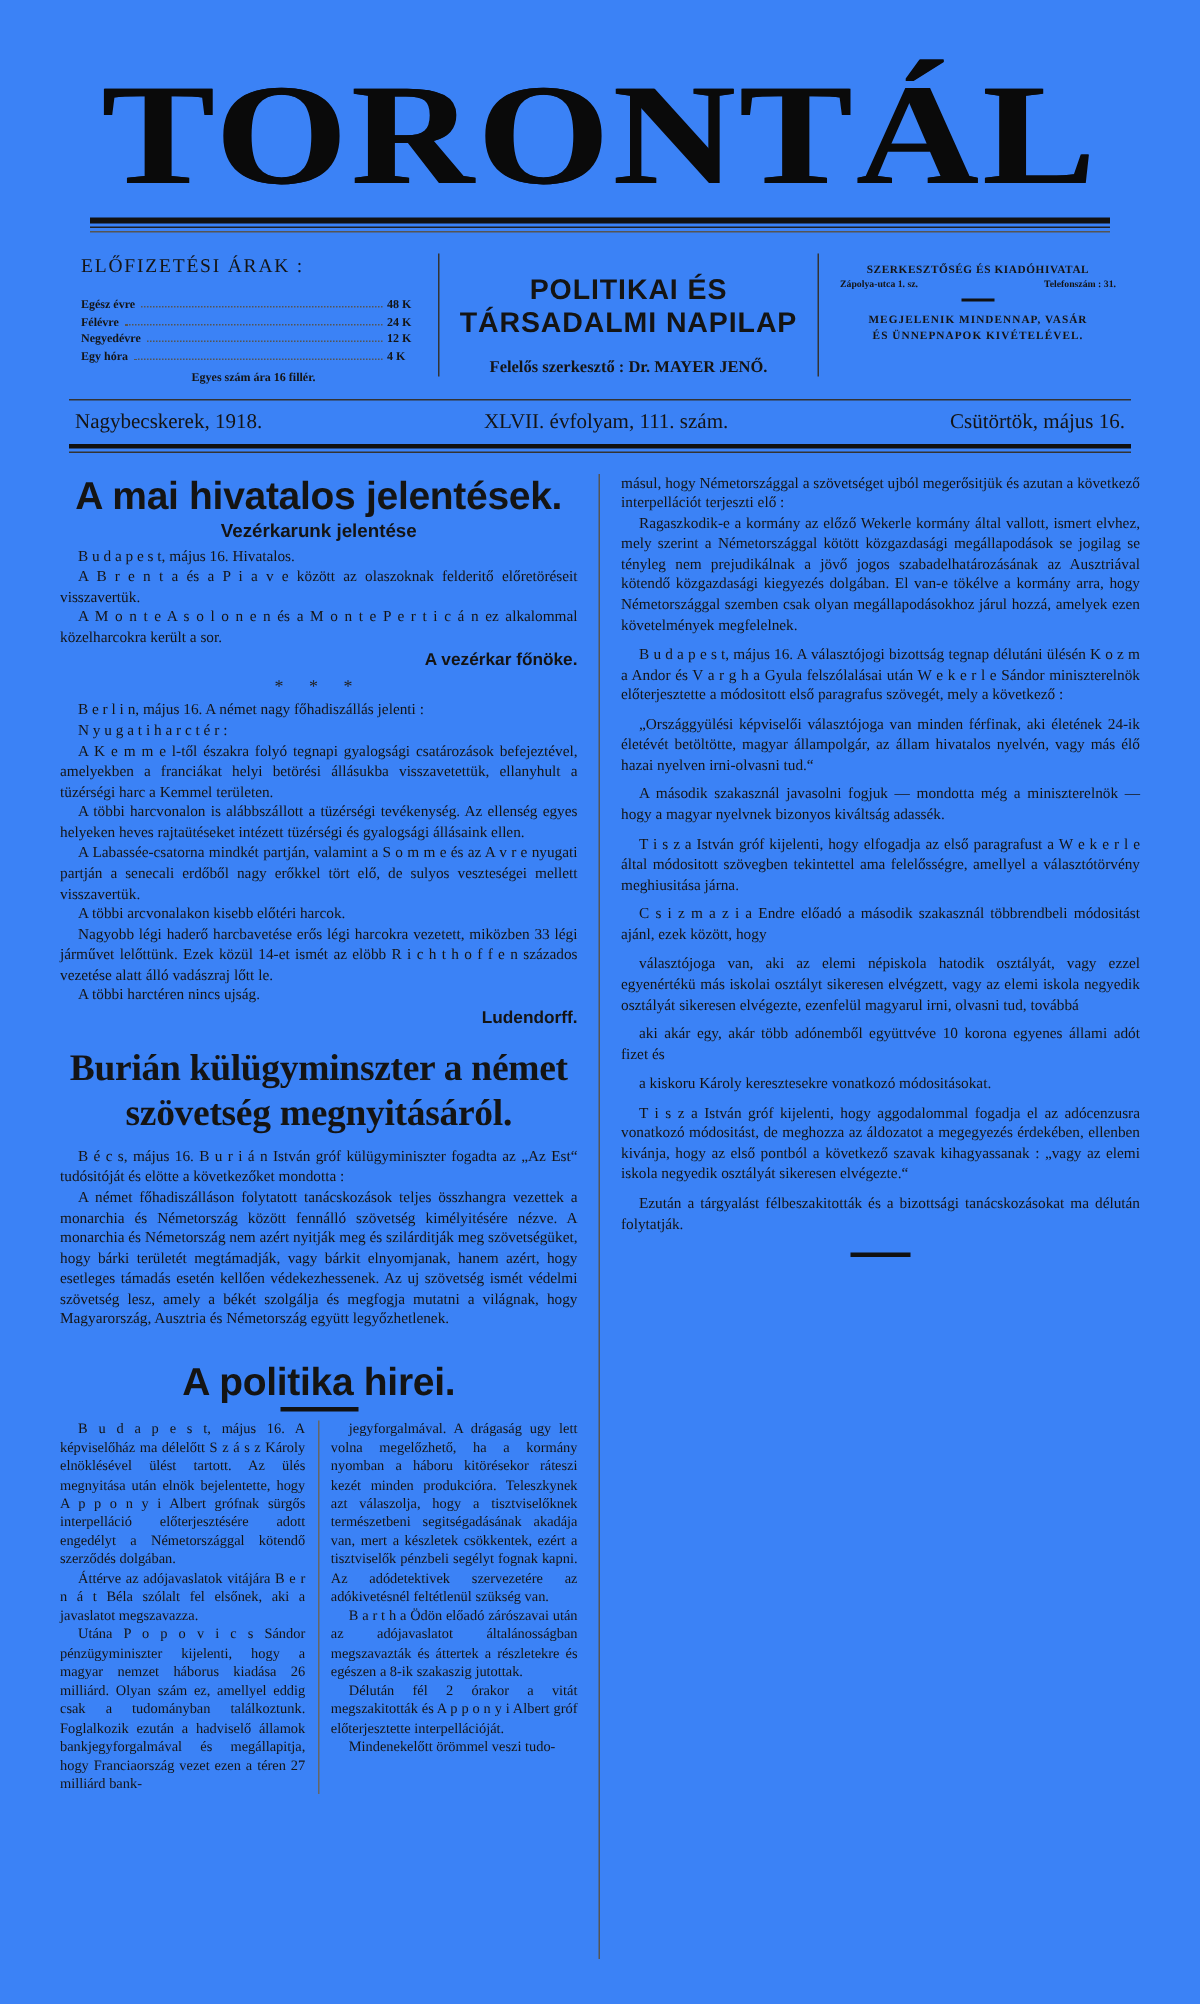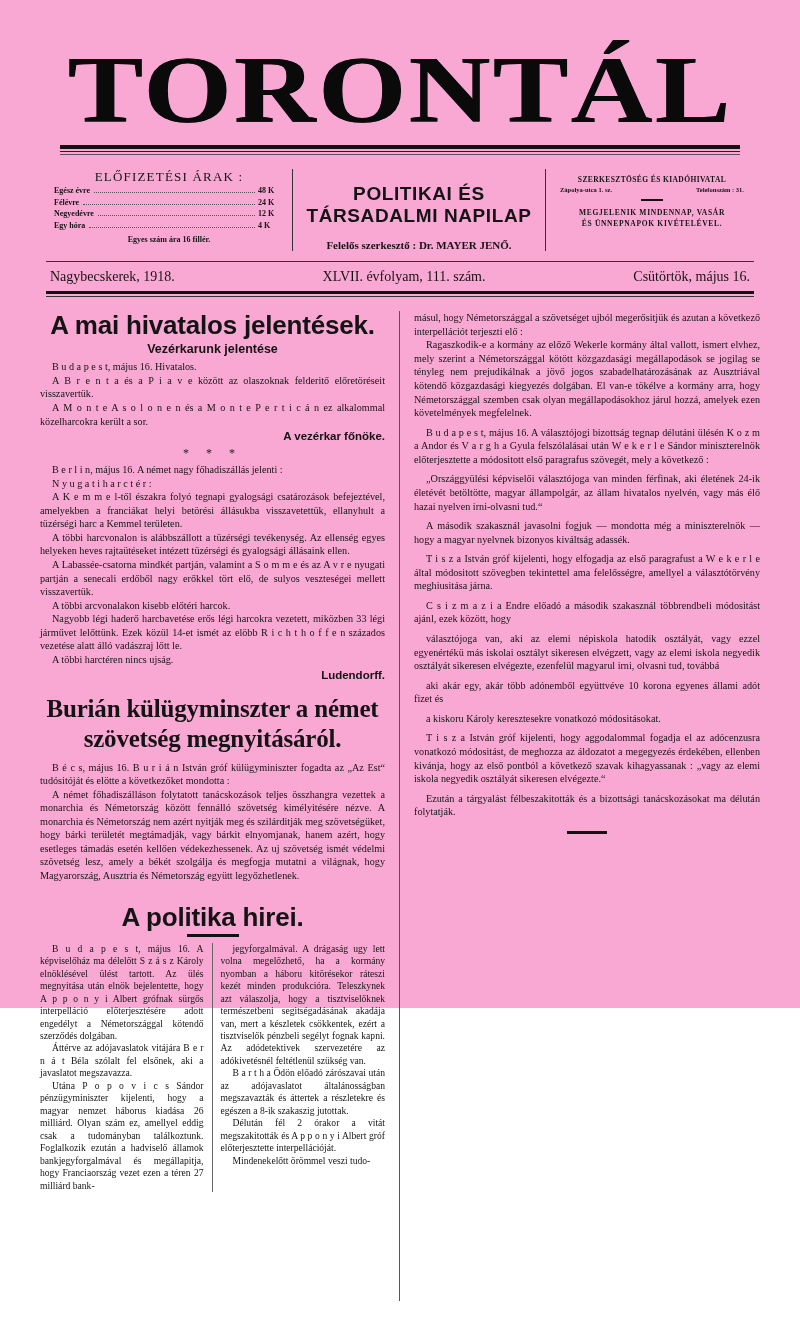--- a/index.html
+++ b/index.html
@@ -11,25 +11,25 @@
   body {
     width: 800px;
     height: 1336px;
     overflow: hidden;
     font-family: "Liberation Serif", "DejaVu Serif", serif;
     color: #141414;
     position: relative;
   }
   .page {
     width: 800px;
-    height: 1008px;
+    height: 1336px;
     box-sizing: border-box;
     padding: 44px 40px 10px 40px;
     position: relative;
-    background: #f9a8d4;
+    background: #3b82f6;
   }
 
   
   .masthead {
     text-align: center;
     margin: 0 0 4px 0;
   }
   .masthead-title {
     font-family: "Liberation Serif", "DejaVu Serif", serif;
     font-size: 96px;
@@ -86,22 +86,22 @@
   .hdr-right {
     width: 200px;
     padding-left: 12px;
     box-sizing: border-box;
     text-align: center;
     padding-top: 6px;
   }
   .hdr-left-title {
     font-size: 13px;
     letter-spacing: 1.2px;
-    text-align: center;
-    margin-bottom: 0;
+    text-align: left;
+    margin-bottom: 12px;
     font-family: "Liberation Serif", "DejaVu Serif", serif;
   }
   .price-row {
     display: flex;
     align-items: baseline;
     font-size: 8px;
     font-weight: bold;
     line-height: 1.45;
     font-family: "Liberation Serif", "DejaVu Serif", serif;
   }

